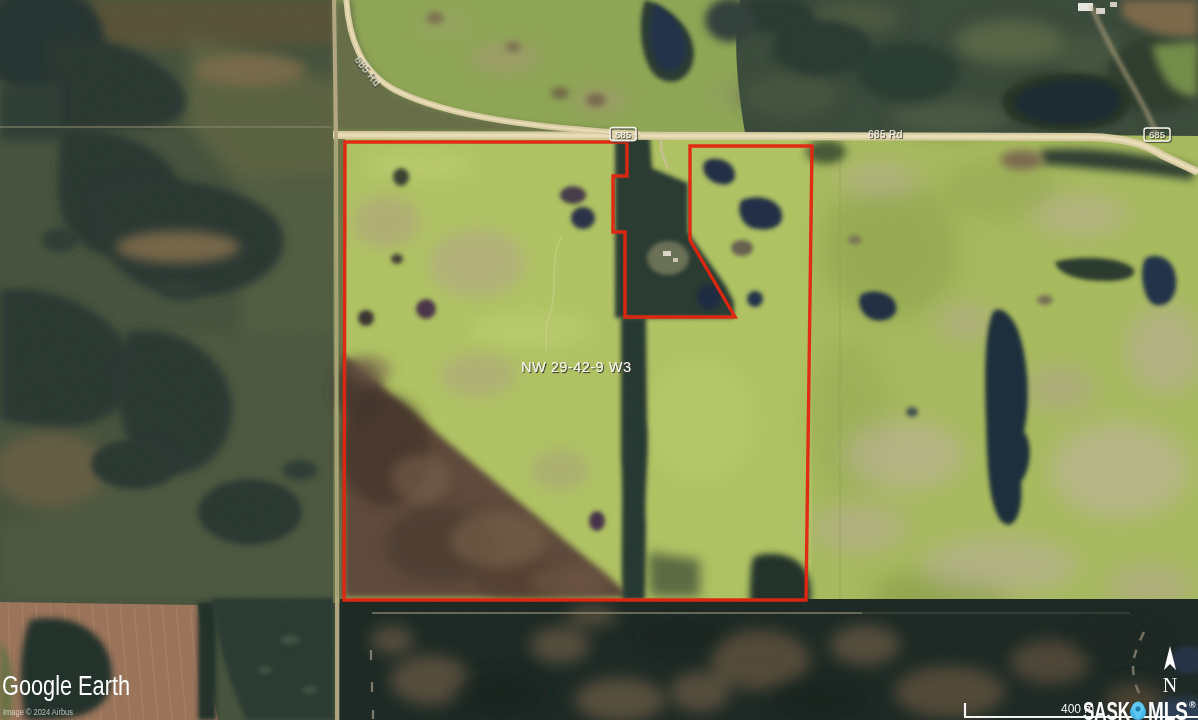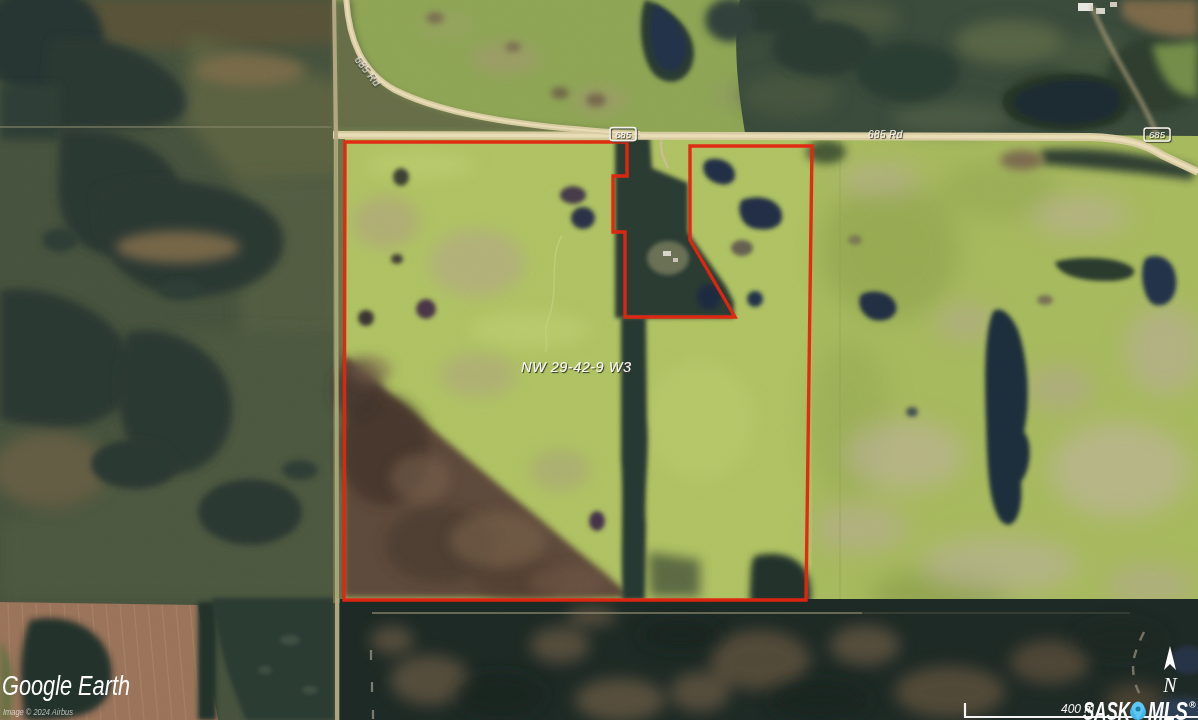--- a/index.html
+++ b/index.html
@@ -1,16 +1,16 @@
 <!DOCTYPE html>
 <html><head>
 <meta charset="utf-8">
 <style>
 html,body{margin:0;padding:0;background:#000;}
-#map{position:relative;width:1198px;height:720px;overflow:hidden;font-family:"Liberation Sans",sans-serif;font-style:italic;}
+#map{position:relative;width:1198px;height:720px;overflow:hidden;font-family:"Liberation Sans",sans-serif;}
 svg{display:block}
 </style>
 </head>
 <body>
 <div id="map">
 <svg width="1198" height="720" viewBox="0 0 1198 720">
 <defs>
 <filter id="b2" x="-40%" y="-40%" width="180%" height="180%">
           <feGaussianBlur stdDeviation="2"></feGaussianBlur>
         </filter>

